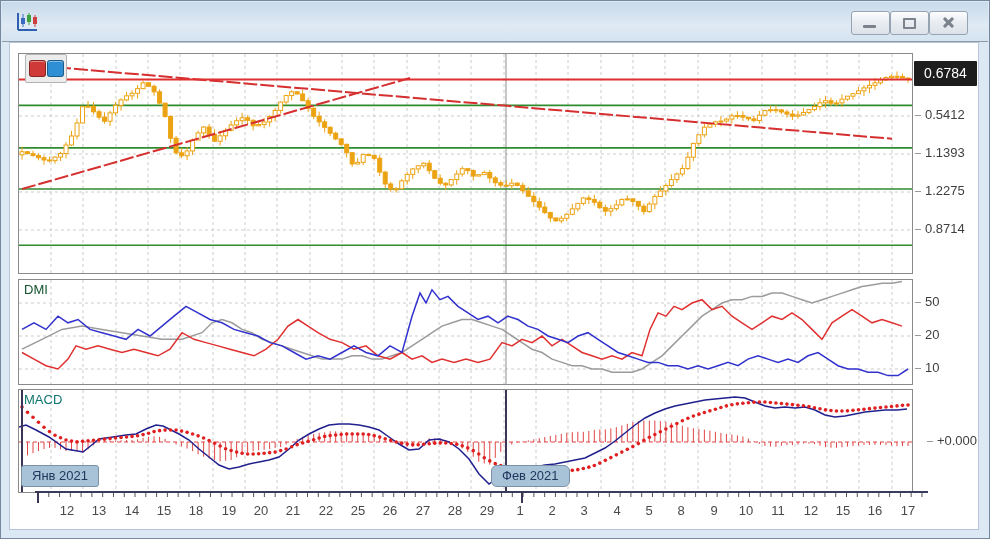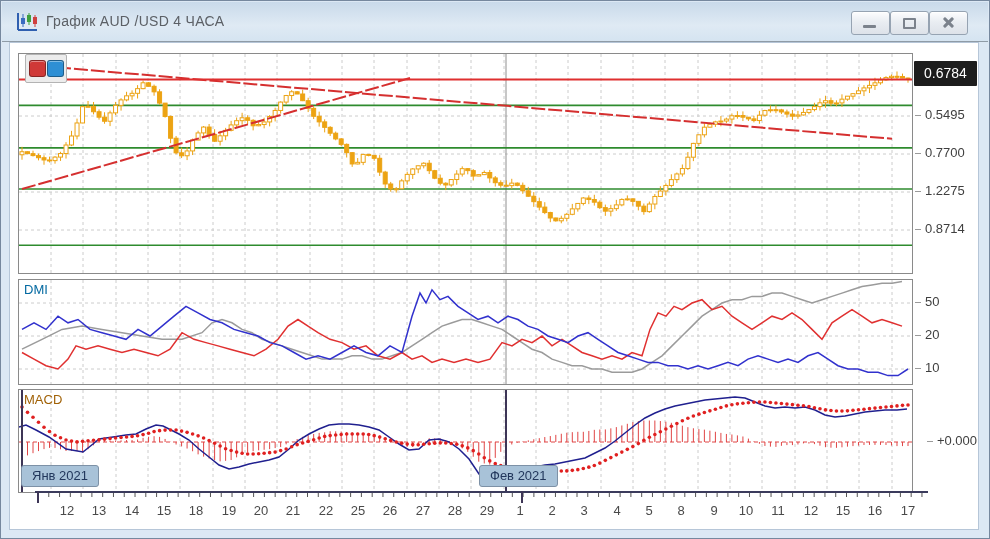--- a/index.html
+++ b/index.html
@@ -23,21 +23,21 @@
   #dmi-panel{left:17px;top:278px;width:893px;height:104px;}
   #macd-panel{left:17px;top:388px;width:893px;height:102px;}
   .panel svg{position:absolute;left:0;top:0;}
   #window .abs{position:absolute;}
   
   #mini-toolbar{left:24px;top:53px;width:40px;height:27px;background:#ececec;border:1px solid #b3b3b3;border-radius:2px;z-index:5;}
   .swatch{position:absolute;top:5px;width:15px;height:15px;border-radius:3px;border:1px solid rgba(0,0,0,.35);box-shadow:inset 0 1px 0 rgba(255,255,255,.4);}
   #swatch-red{left:3px;} #swatch-blue{left:21px;}
   
   .panel-label{position:absolute;left:5px;top:2px;font-size:13px;z-index:4;}
-  #dmi-label{color:#0369a1;} #macd-label{color:#a16207;}
+  #dmi-label{color:#14532d;} #macd-label{color:#0f766e;}
   
   .yticklab{position:absolute;left:914px;width:62px;font-size:13px;color:#3f3f3f;text-align:left;}
   .yticklab::before{content:"";display:inline-block;width:6px;height:1px;background:#9a9a9a;vertical-align:middle;margin-right:4px;}
   #price-box{position:absolute;left:913px;top:60px;width:63px;height:25px;background:#1d1d1d;color:#fff;
      font-size:14px;line-height:25px;text-align:center;border-radius:1px;z-index:6;}
   
   .month-box{position:absolute;top:464px;height:20px;line-height:20px;padding:0 10px;background:#a8c2d8;
      border:1px solid #7d91a6;border-radius:3px;color:#22375c;font-size:13px;z-index:6;}
   
   #xaxis{left:34px;top:490px;width:893px;height:32px;}
@@ -51,21 +51,20 @@
     <svg id="title-icon" viewBox="0 0 22 20">
       <line x1="2" y1="1" x2="2" y2="18" stroke="#2f5fb0" stroke-width="2"></line>
       <line x1="2" y1="18" x2="21" y2="18" stroke="#2f5fb0" stroke-width="2"></line>
       <line x1="7" y1="2" x2="7" y2="15" stroke="#3a6bc0" stroke-width="1"></line>
       <rect x="5" y="6" width="4" height="6" fill="#3a6bc0"></rect>
       <line x1="13" y1="1" x2="13" y2="13" stroke="#3fa03f" stroke-width="1"></line>
       <rect x="11" y="3" width="4" height="7" fill="#3fa03f"></rect>
       <line x1="19" y1="3" x2="19" y2="15" stroke="#cf4040" stroke-width="1"></line>
       <rect x="17" y="5" width="4" height="7" fill="#cf4040"></rect>
     </svg>
-    <span id="title-text">График AUD /USD  4 ЧАСА</span>
     <div class="winbtn" id="btn-min">
         <div class="glyph-min"></div>
       </div>
     <div class="winbtn" id="btn-restore">
         <div class="glyph-restore"></div>
       </div>
     <div class="winbtn" id="btn-close">
         <div class="glyph-x1"></div>
         <div class="glyph-x2"></div>
       </div>
@@ -959,23 +958,23 @@
         <text x="776" y="24" text-anchor="middle" font-size="13" fill="#4a4a4a" font-family="Liberation Sans, sans-serif">12</text>
         <text x="808" y="24" text-anchor="middle" font-size="13" fill="#4a4a4a" font-family="Liberation Sans, sans-serif">15</text>
         <text x="840" y="24" text-anchor="middle" font-size="13" fill="#4a4a4a" font-family="Liberation Sans, sans-serif">16</text>
         <text x="873" y="24" text-anchor="middle" font-size="13" fill="#4a4a4a" font-family="Liberation Sans, sans-serif">17</text>
         <line x1="3" y1="0" x2="3" y2="12" stroke="#3d3556" stroke-width="2"></line>
         <line x1="487" y1="0" x2="487" y2="12" stroke="#3d3556" stroke-width="2"></line>
       </svg>
   </div>
 
   <div id="overlay-root"></div>
-<div class="yticklab" style="top: 106px;">0.5495</div>
-    <div class="yticklab" style="top: 144px;">0.7700</div>
+<div class="yticklab" style="top: 106px;">0.5412</div>
+    <div class="yticklab" style="top: 144px;">1.1393</div>
     <div class="yticklab" style="top: 182px;">1.2275</div>
     <div class="yticklab" style="top: 220px;">0.8714</div>
     <div class="yticklab" style="top: 293px;">50</div>
     <div class="yticklab" style="top: 326px;">20</div>
     <div class="yticklab" style="top: 359px;">10</div>
     <div class="yticklab" style="top: 432px; text-align: right;">+0.000</div>
     <div class="month-box" style="left: 20px;">Янв 2021</div>
-    <div class="month-box" style="left: 478px;">Фев 2021</div>
+    <div class="month-box" style="left: 490px; border-radius: 6px;">Фев 2021</div>
   </div>
 
 </body></html>

